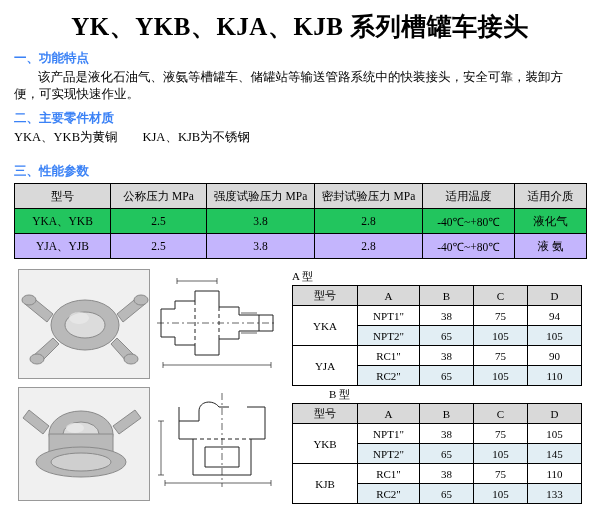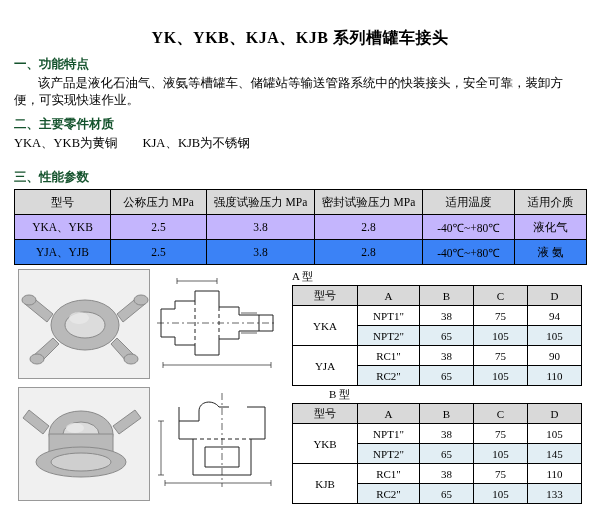--- a/index.html
+++ b/index.html
@@ -8,29 +8,29 @@
     background:#ffffff;
     font-family:"Liberation Serif", serif;
     color:#000;
     position:relative;
     overflow:hidden;
   }
   .page{position:relative;width:600px;height:516px;}
 
   .title{
     text-align:center;
-    font-size:16px;
+    font-size:25px;
     font-weight:bold;
     letter-spacing:0.5px;
-    padding-top:28px;
+    padding-top:10px;
     font-family:"Liberation Serif", serif;
   }
 
   .sec-head{
-    color:#14532d;
+    color:#3b82f6;
     font-weight:bold;
     font-size:12.5px;
     margin:7px 0 2px 14px;
   }
   .para{
     font-size:12.5px;
     line-height:17px;
     margin:0 14px 0 14px;
     text-indent:0;
   }
@@ -54,22 +54,22 @@
     font-size:11.5px;
     height:24px;
     padding:0;
     font-family:"Liberation Serif", serif;
   }
   .perf thead td{
     background:#d9d9d9;
     font-weight:normal;
     font-size:11.5px;
   }
-  .perf tbody td{background:#c4b5fd;}
-  .perf tbody tr.alt td{background:#3b82f6;}
+  .perf tbody td{background:#22c55e;}
+  .perf tbody tr.alt td{background:#c4b5fd;}
 
   
   .dims{
     position:absolute;
     left:0;top:249px;width:592px;height:267px;
   }
   .imgbox{
     position:absolute;
     border:1px solid #999;
     background:#f3f3f3;

